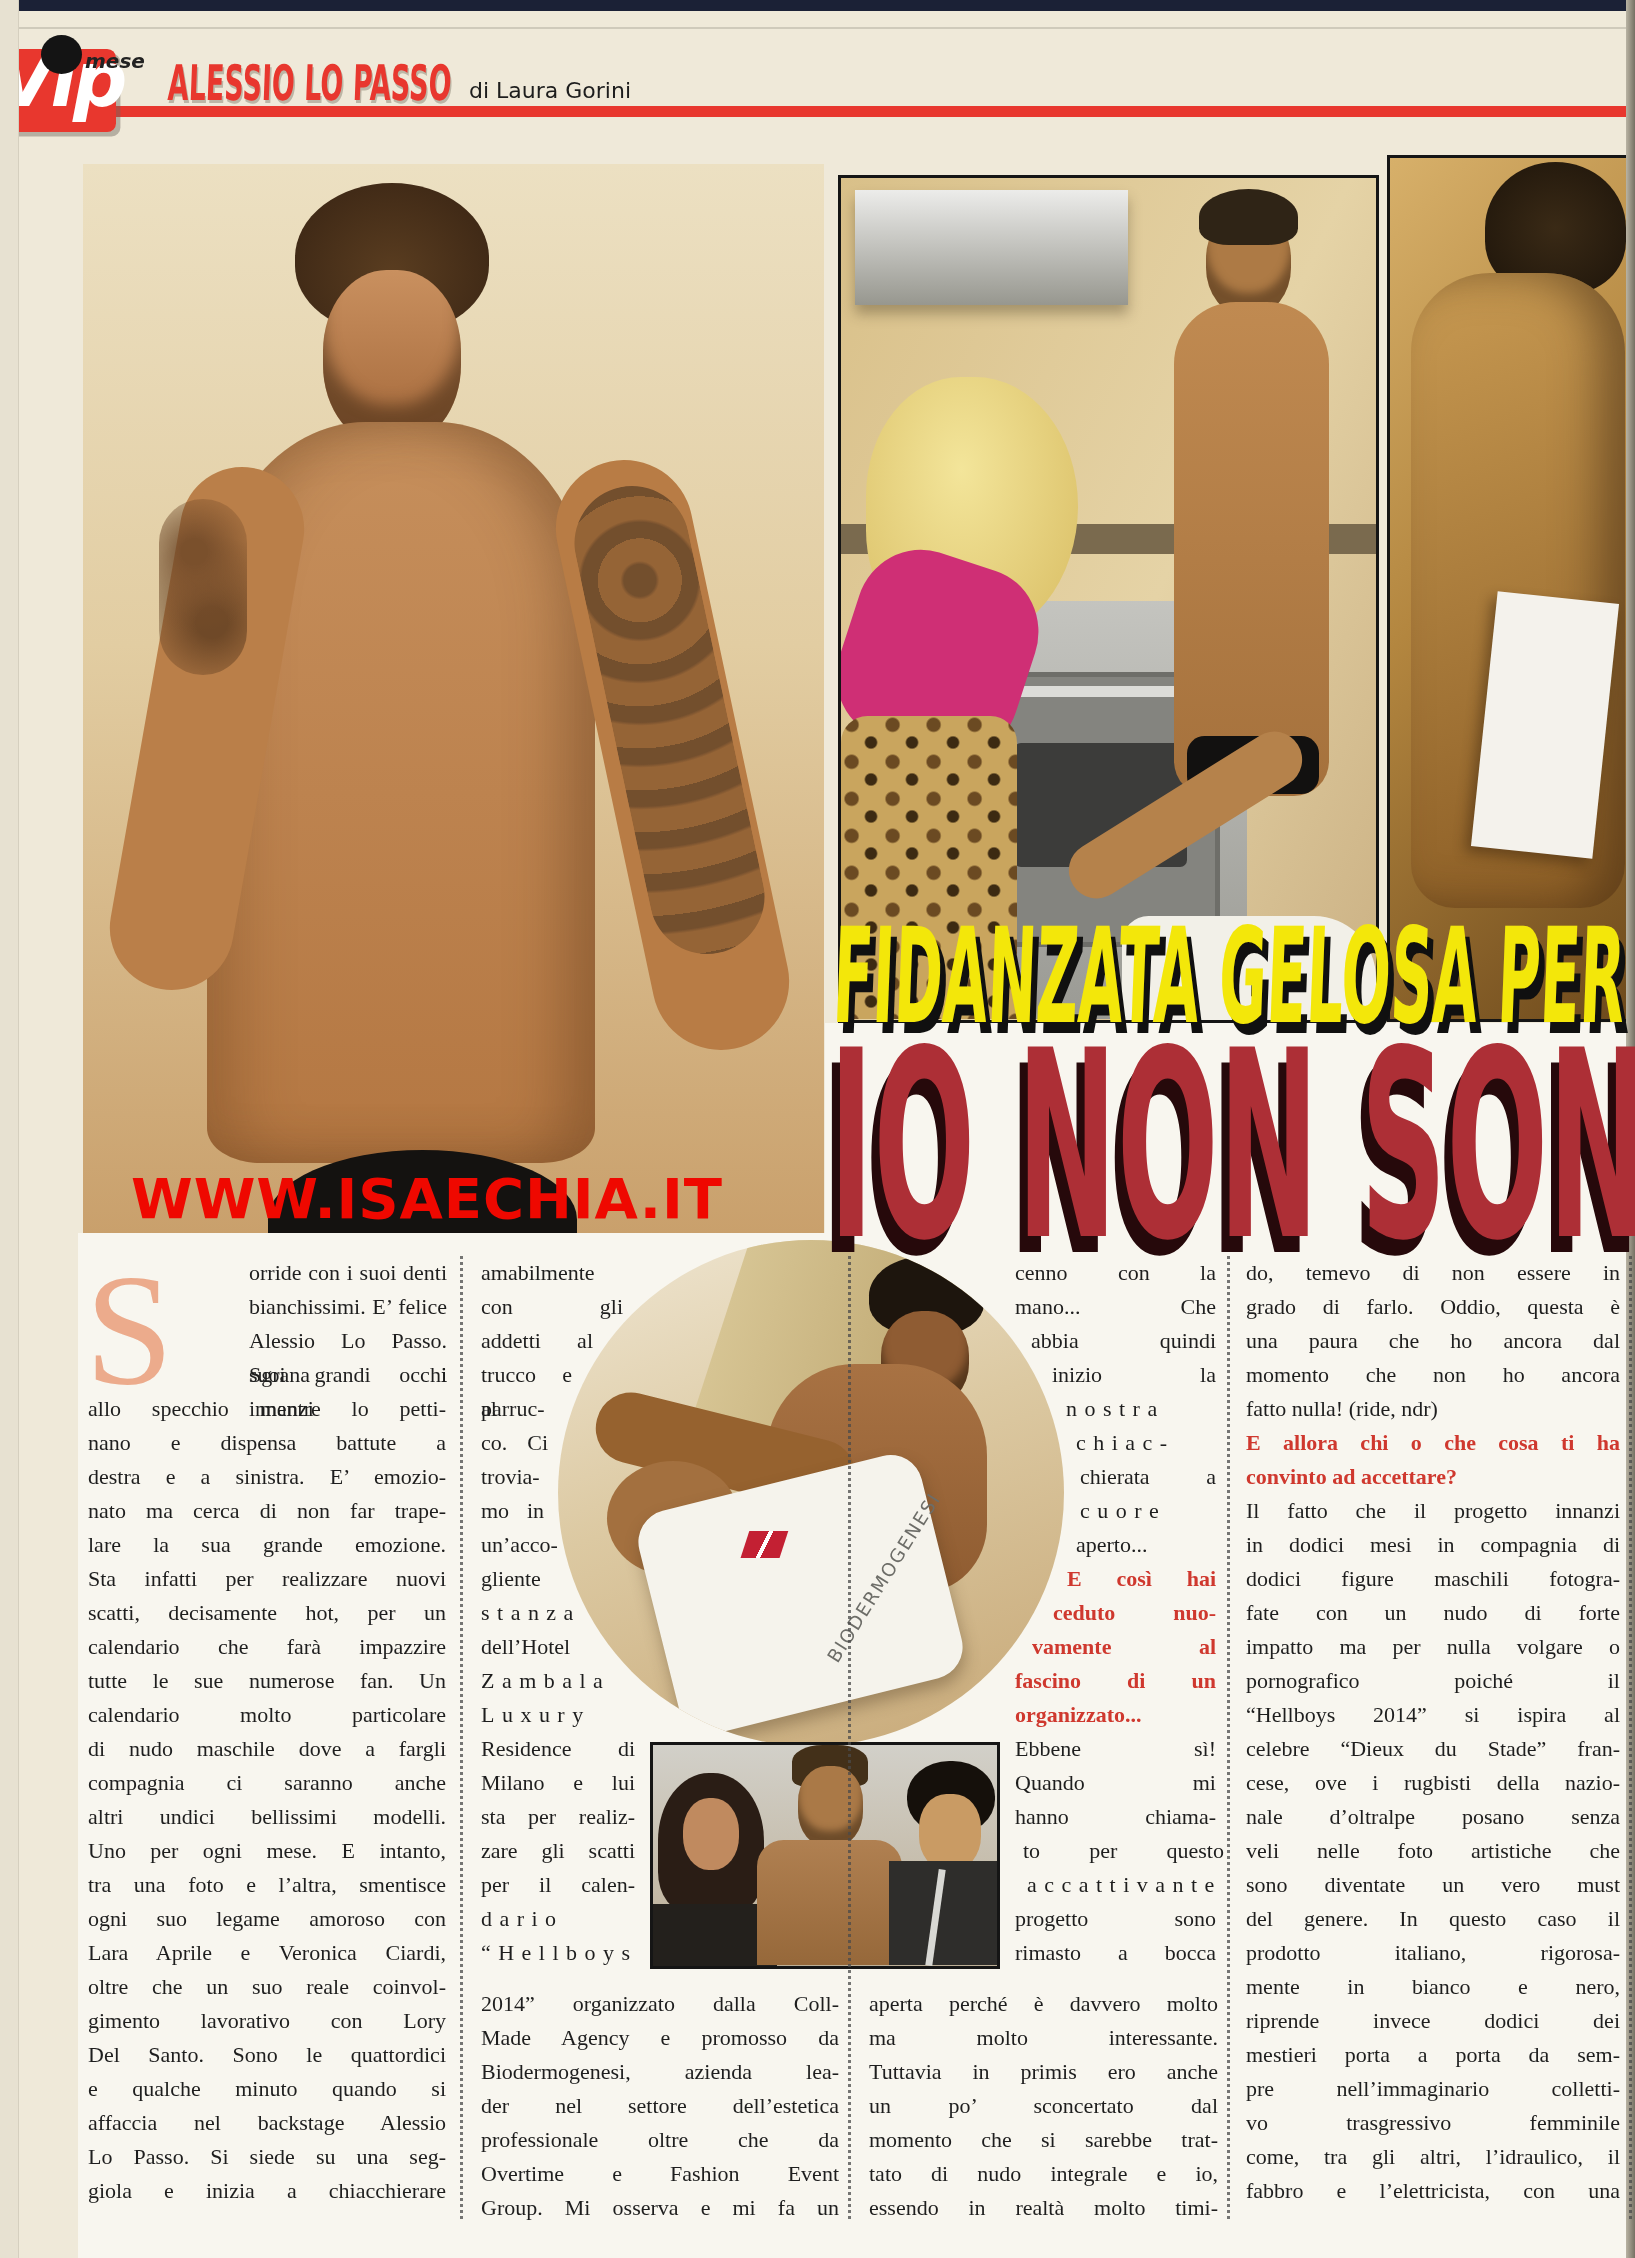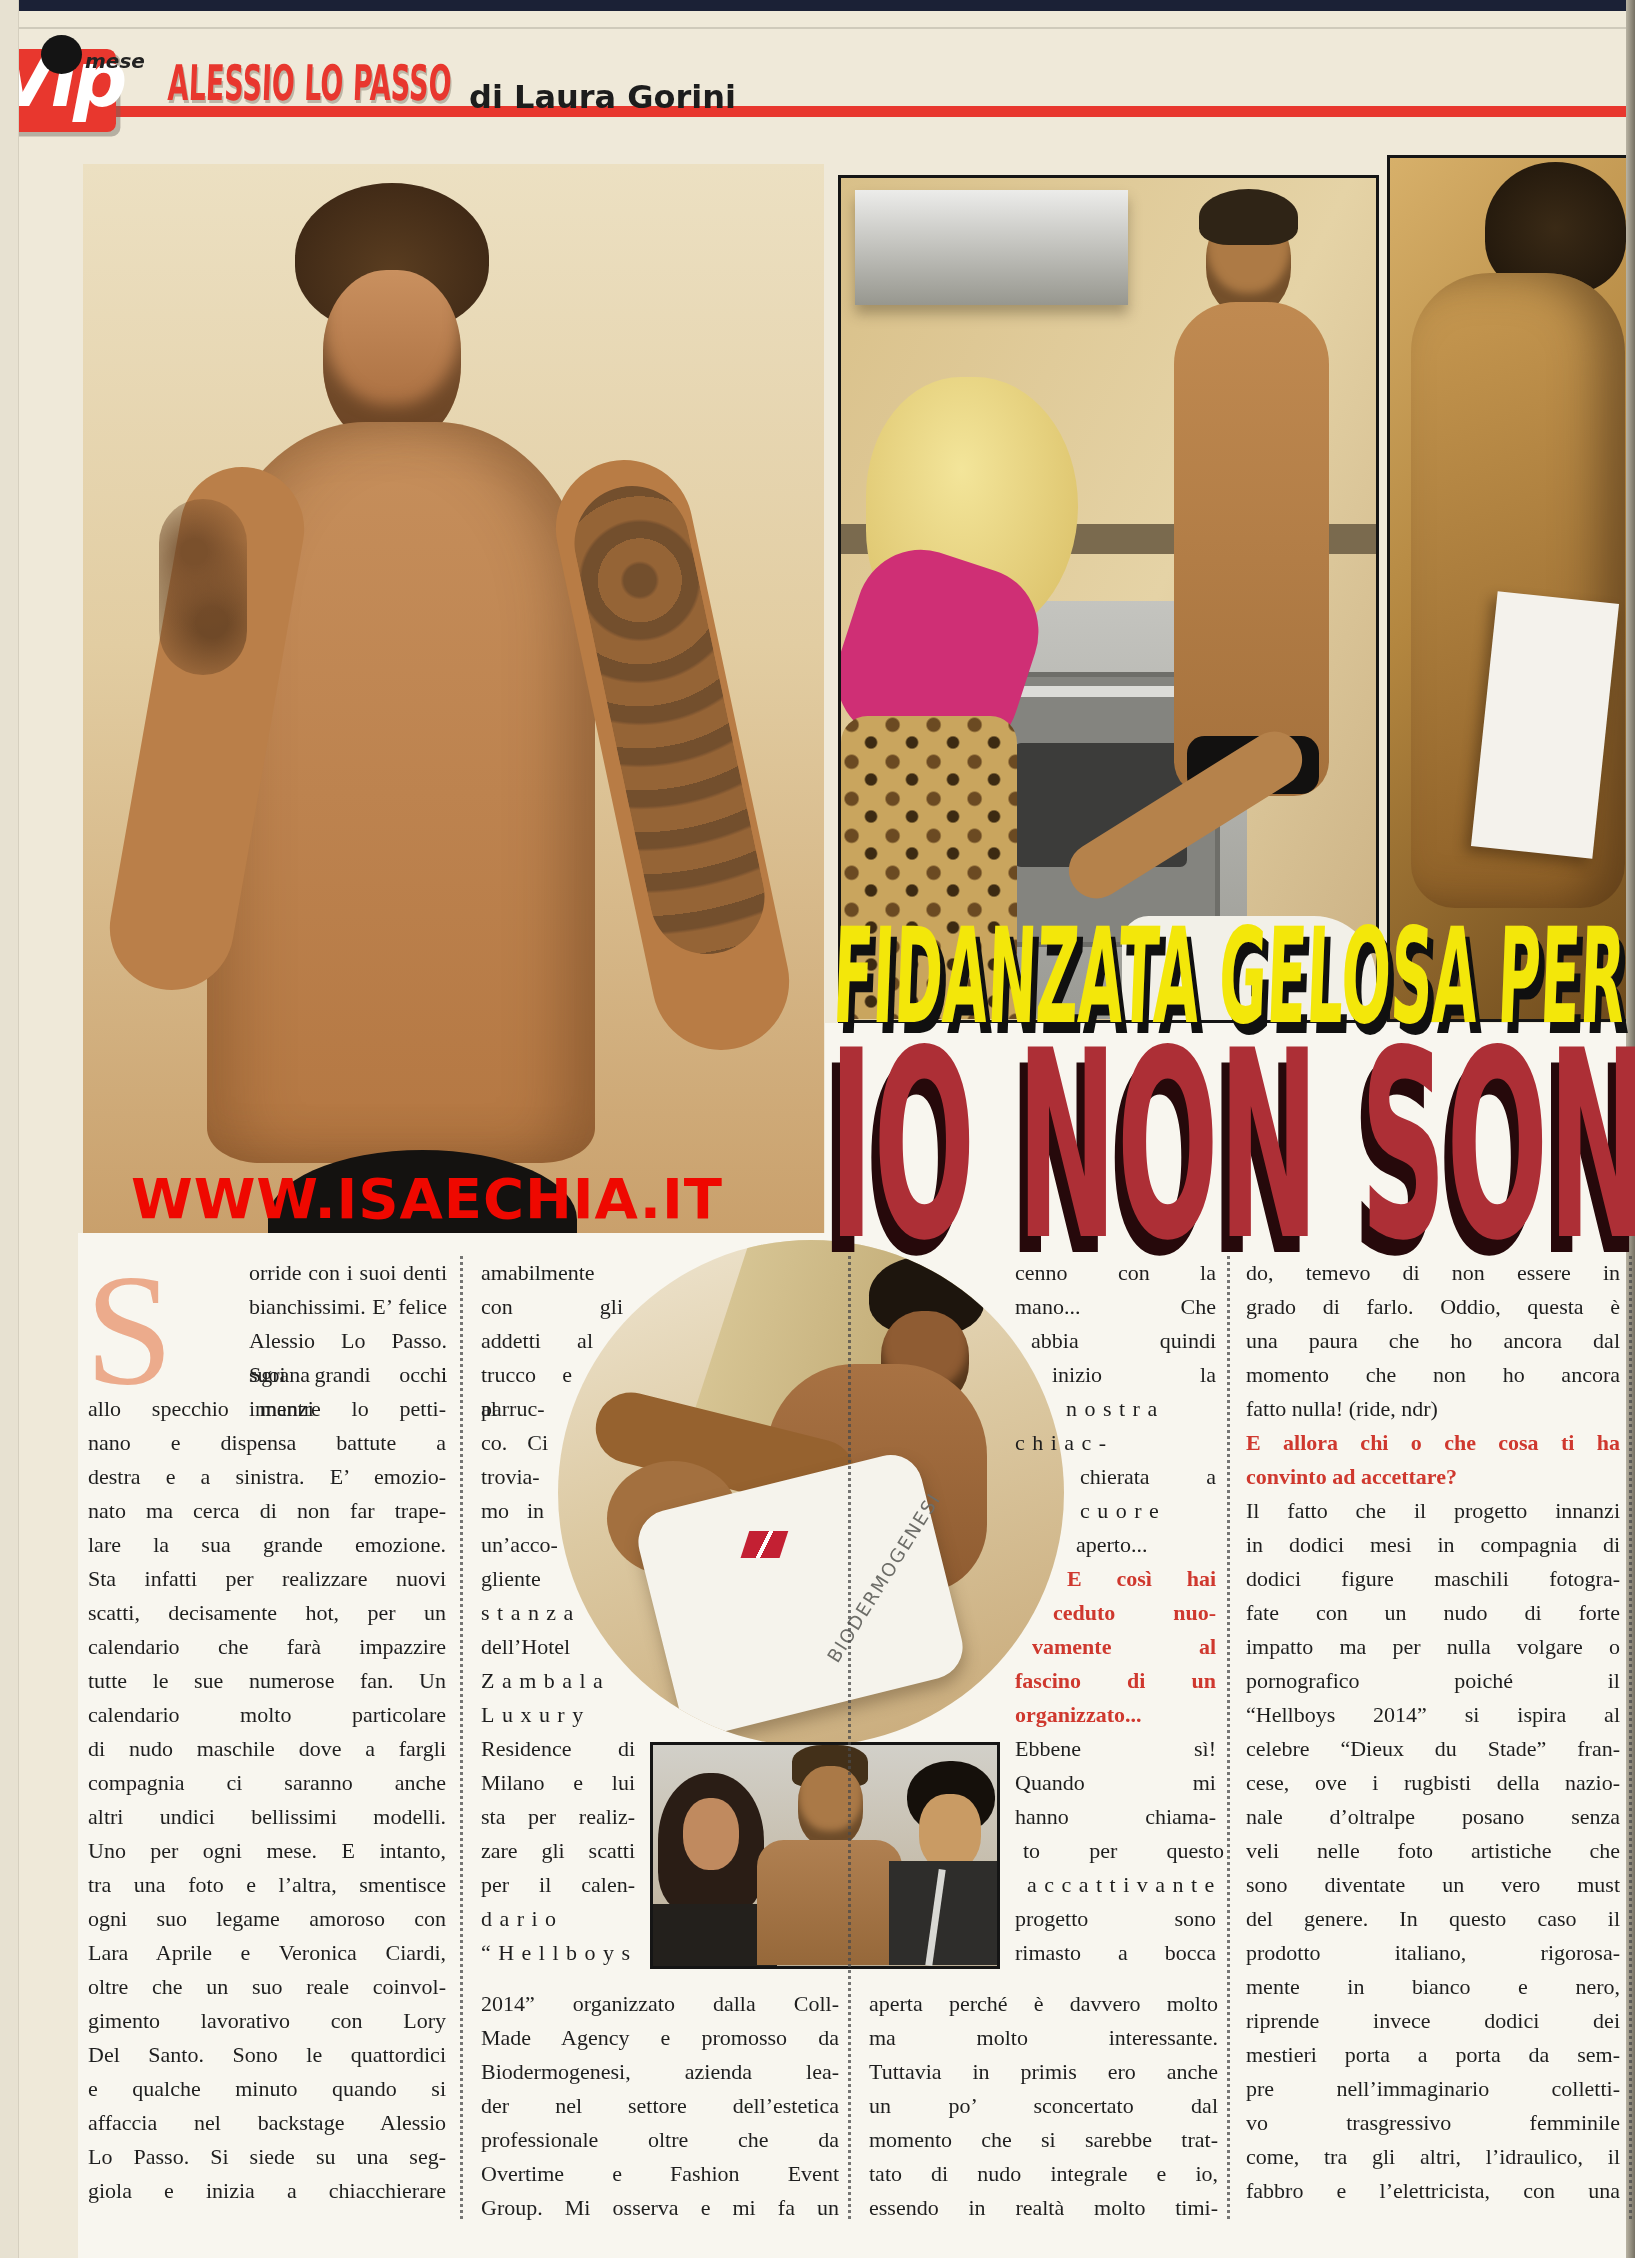--- a/index.html
+++ b/index.html
@@ -15,22 +15,22 @@
   .logo{left:-8.8px;top:49px;width:125px;height:83px;background:#e8372e;border-radius:8.8px;
         box-shadow:4.4px 4.4px 0 rgba(110,105,95,.45);}
   .logo-text{left:5.3px;top:-14px;font-family:"DejaVu Sans",sans-serif;font-style:italic;
         font-weight:bold;font-size:76px;color:#fff;letter-spacing:-3.5px;}
   .logo-dot{left:41px;top:35px;width:41px;height:39px;background:#141414;border-radius:50%;}
   .logo-sub{left:85px;top:49px;font-family:"DejaVu Sans",sans-serif;font-style:italic;
         font-weight:bold;font-size:20px;color:#222;}
   .kicker-title{left:169px;top:55px;font-family:"DejaVu Sans",sans-serif;font-weight:bold;
         font-size:49px;color:#e8372e;transform:scaleX(.55) skewX(-4deg);transform-origin:left top;
         white-space:nowrap;text-shadow:2.6px 2.6px 0 #bcb6a6;letter-spacing:0px;}
-  .byline{left:469px;top:78px;font-family:"DejaVu Sans",sans-serif;font-weight:bold;
-        font-size:32px;color:#1d1d1d;white-space:nowrap;}
+  .byline{left:469px;top:78px;font-family:"DejaVu Sans",sans-serif;font-weight:normal;
+        font-size:22px;color:#1d1d1d;white-space:nowrap;}
   .redrule{left:116px;top:106px;width:1519px;height:10.6px;background:#e8372e;}
 
   
   .photo{overflow:hidden;}
   .border{border:3.5px solid #151515;}
   .left-photo{left:83px;top:164px;width:741px;height:1069px;
       background:linear-gradient(180deg,#ece0c2 0%,#e2cda2 45%,#c9a06c 100%);}
   .kitchen-photo{left:838px;top:175px;width:535px;height:842px;
       background:linear-gradient(115deg,#d9c089 0%,#e5d3a6 55%,#cbb184 100%);}
   .right-photo{left:1387px;top:155px;width:236px;height:861px;
@@ -225,21 +225,21 @@
       <div class="tl">professionale oltre che da</div>
       <div class="tl">Overtime e Fashion Event</div>
       <div class="tl">Group. Mi osserva e mi fa un</div>
     </div>
   <div class="abs col" id="col3t">
       <div class="tl" style="margin-left: 0px; width: 201px;">cenno con la</div>
       <div class="tl" style="margin-left: 0px; width: 201px;">mano... Che</div>
       <div class="tl" style="margin-left: 16px; width: 185px;">abbia quindi</div>
       <div class="tl" style="margin-left: 37px; width: 164px;">inizio la</div>
       <div class="tl ls" style="margin-left: 51px; width: 150px;">nostra</div>
-      <div class="tl ls" style="width: 140px;">chiac-</div>
+      <div class="tl ls" style="margin-left: 61px; width: 140px;">chiac-</div>
       <div class="tl" style="margin-left: 65px; width: 136px;">chierata a</div>
       <div class="tl ls" style="margin-left: 65px; width: 136px;">cuore</div>
       <div class="tl el" style="margin-left: 61px; width: 140px;">aperto...</div>
       <div class="tl red" style="margin-left: 52px; width: 149px;">E così hai</div>
       <div class="tl red" style="margin-left: 38px; width: 163px;">ceduto nuo-</div>
       <div class="tl red" style="margin-left: 17px; width: 184px;">vamente al</div>
       <div class="tl red" style="margin-left: 0px; width: 201px;">fascino di un</div>
       <div class="tl el red" style="margin-left: 0px; width: 201px;">organizzato...</div>
       <div class="tl" style="margin-left: 0px; width: 201px;">Ebbene sì!</div>
       <div class="tl" style="margin-left: 0px; width: 201px;">Quando mi</div>

